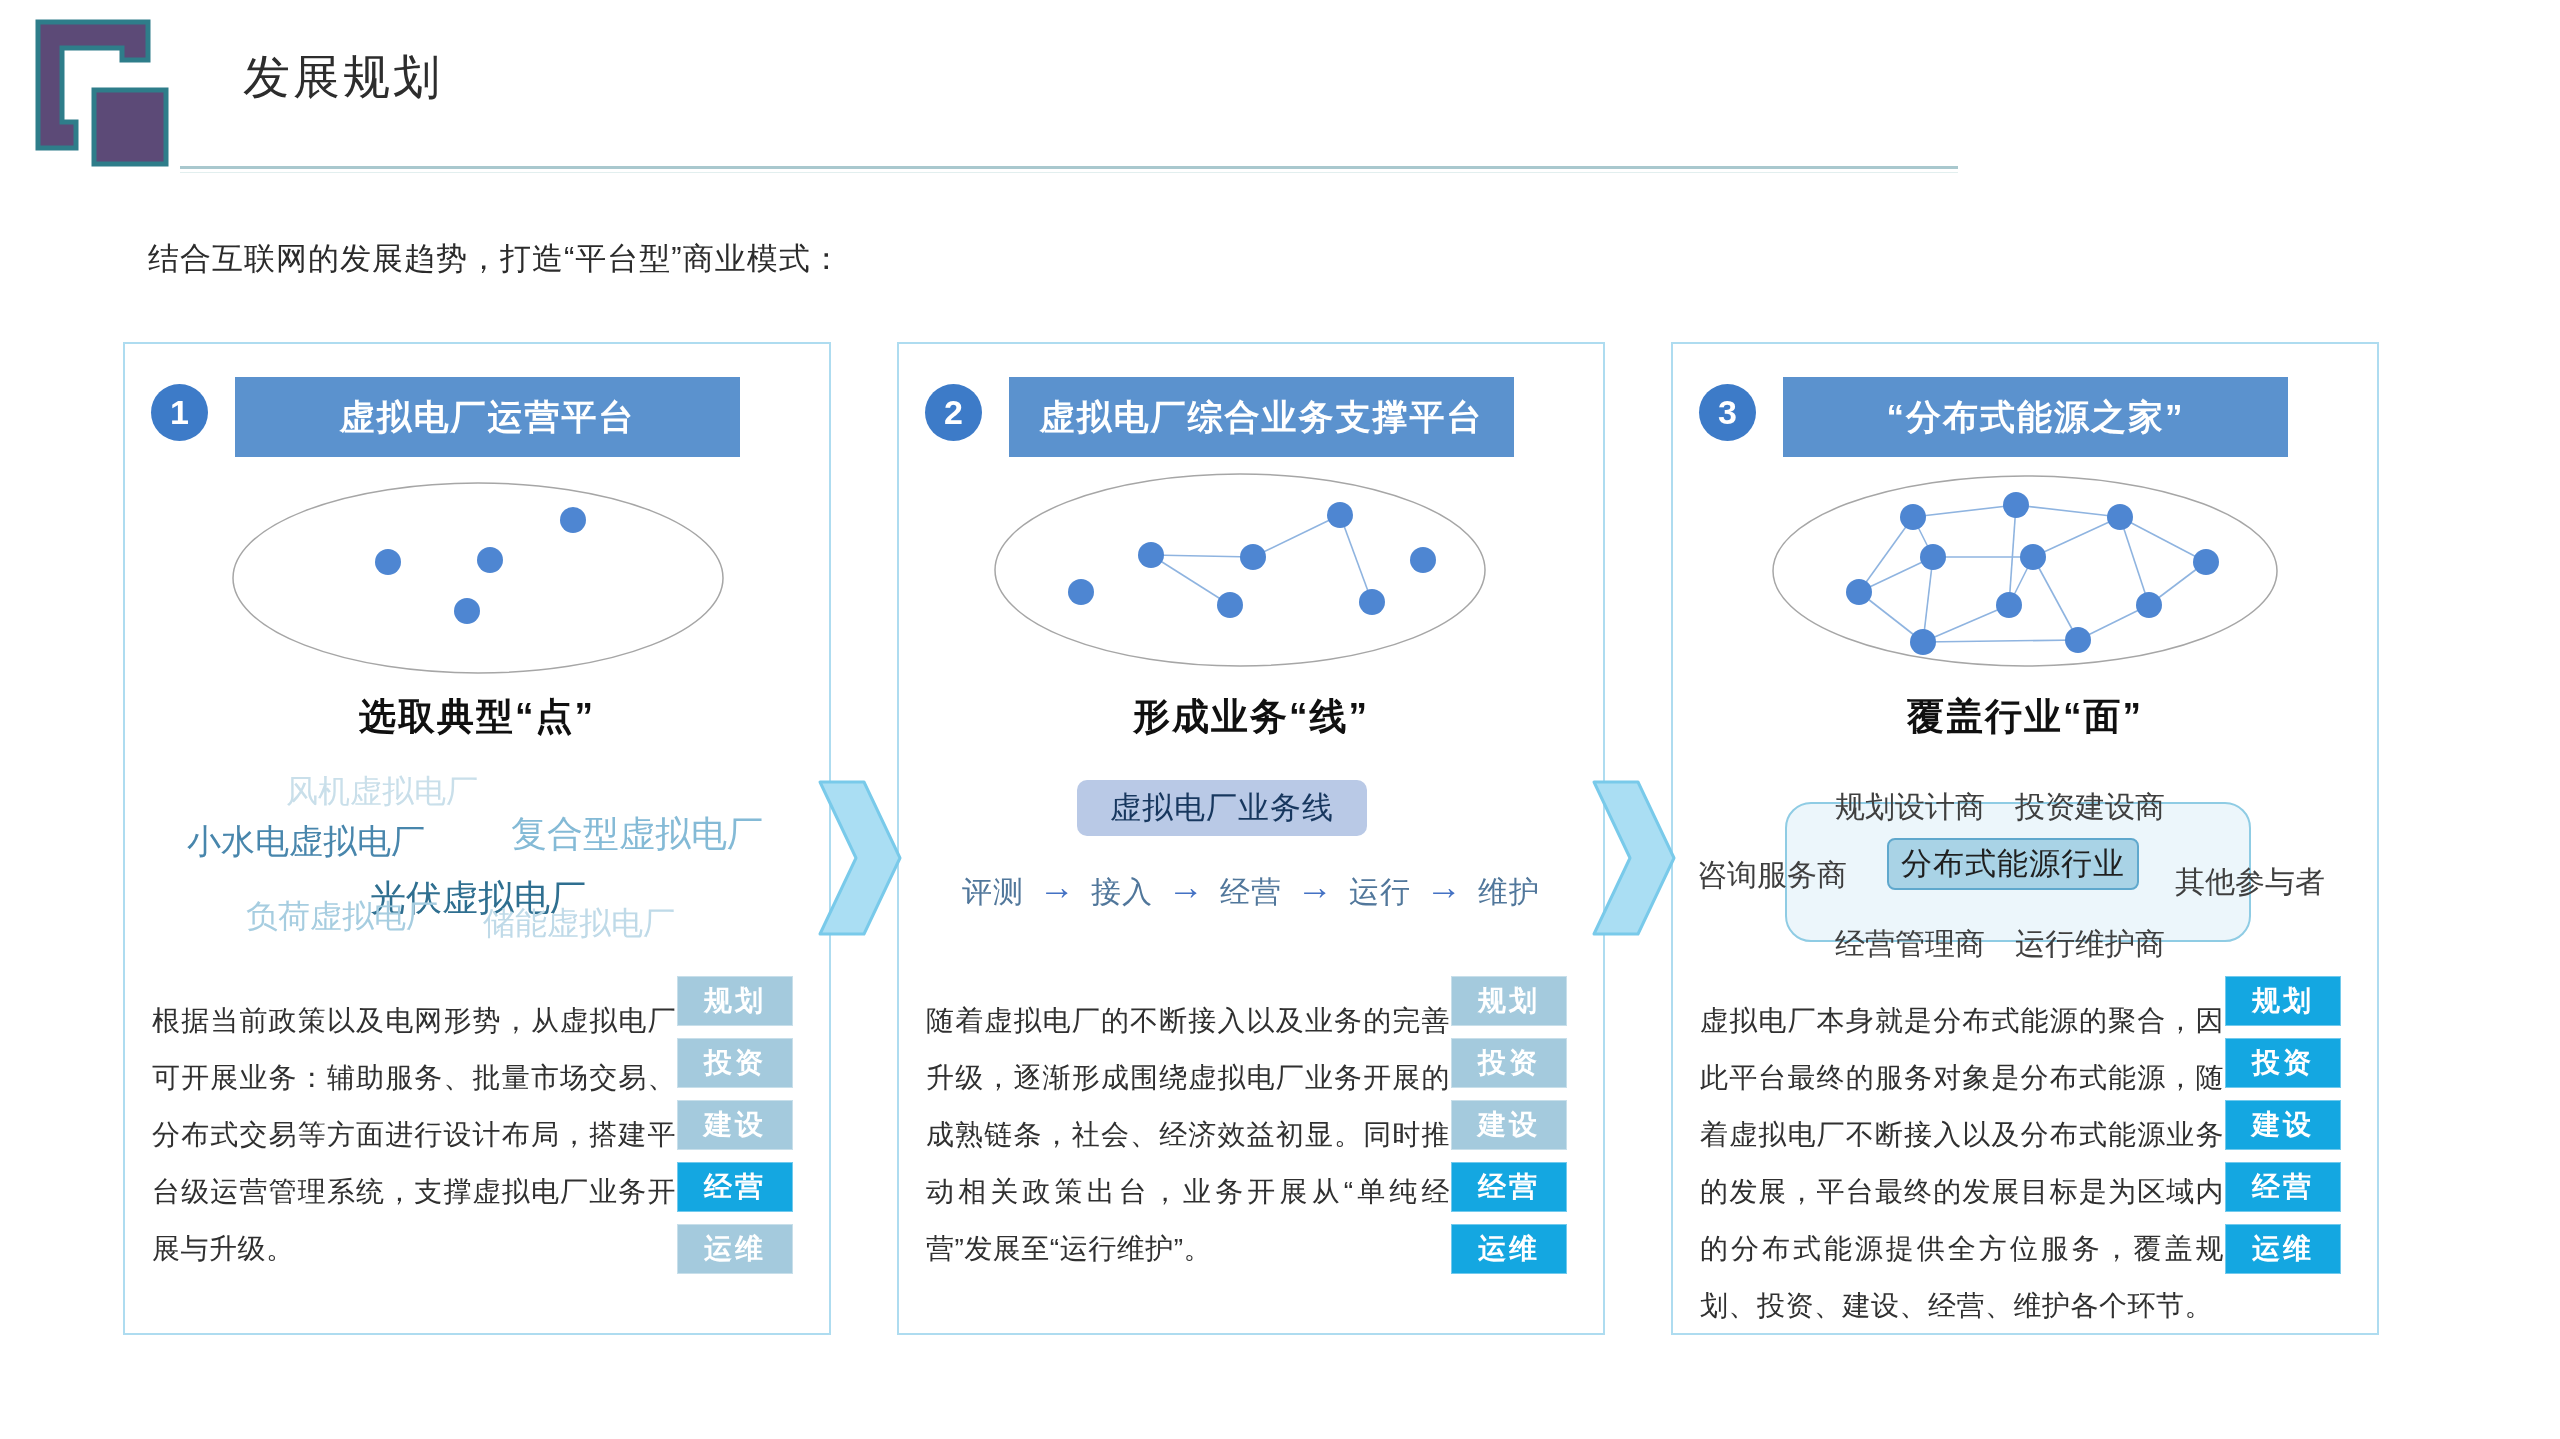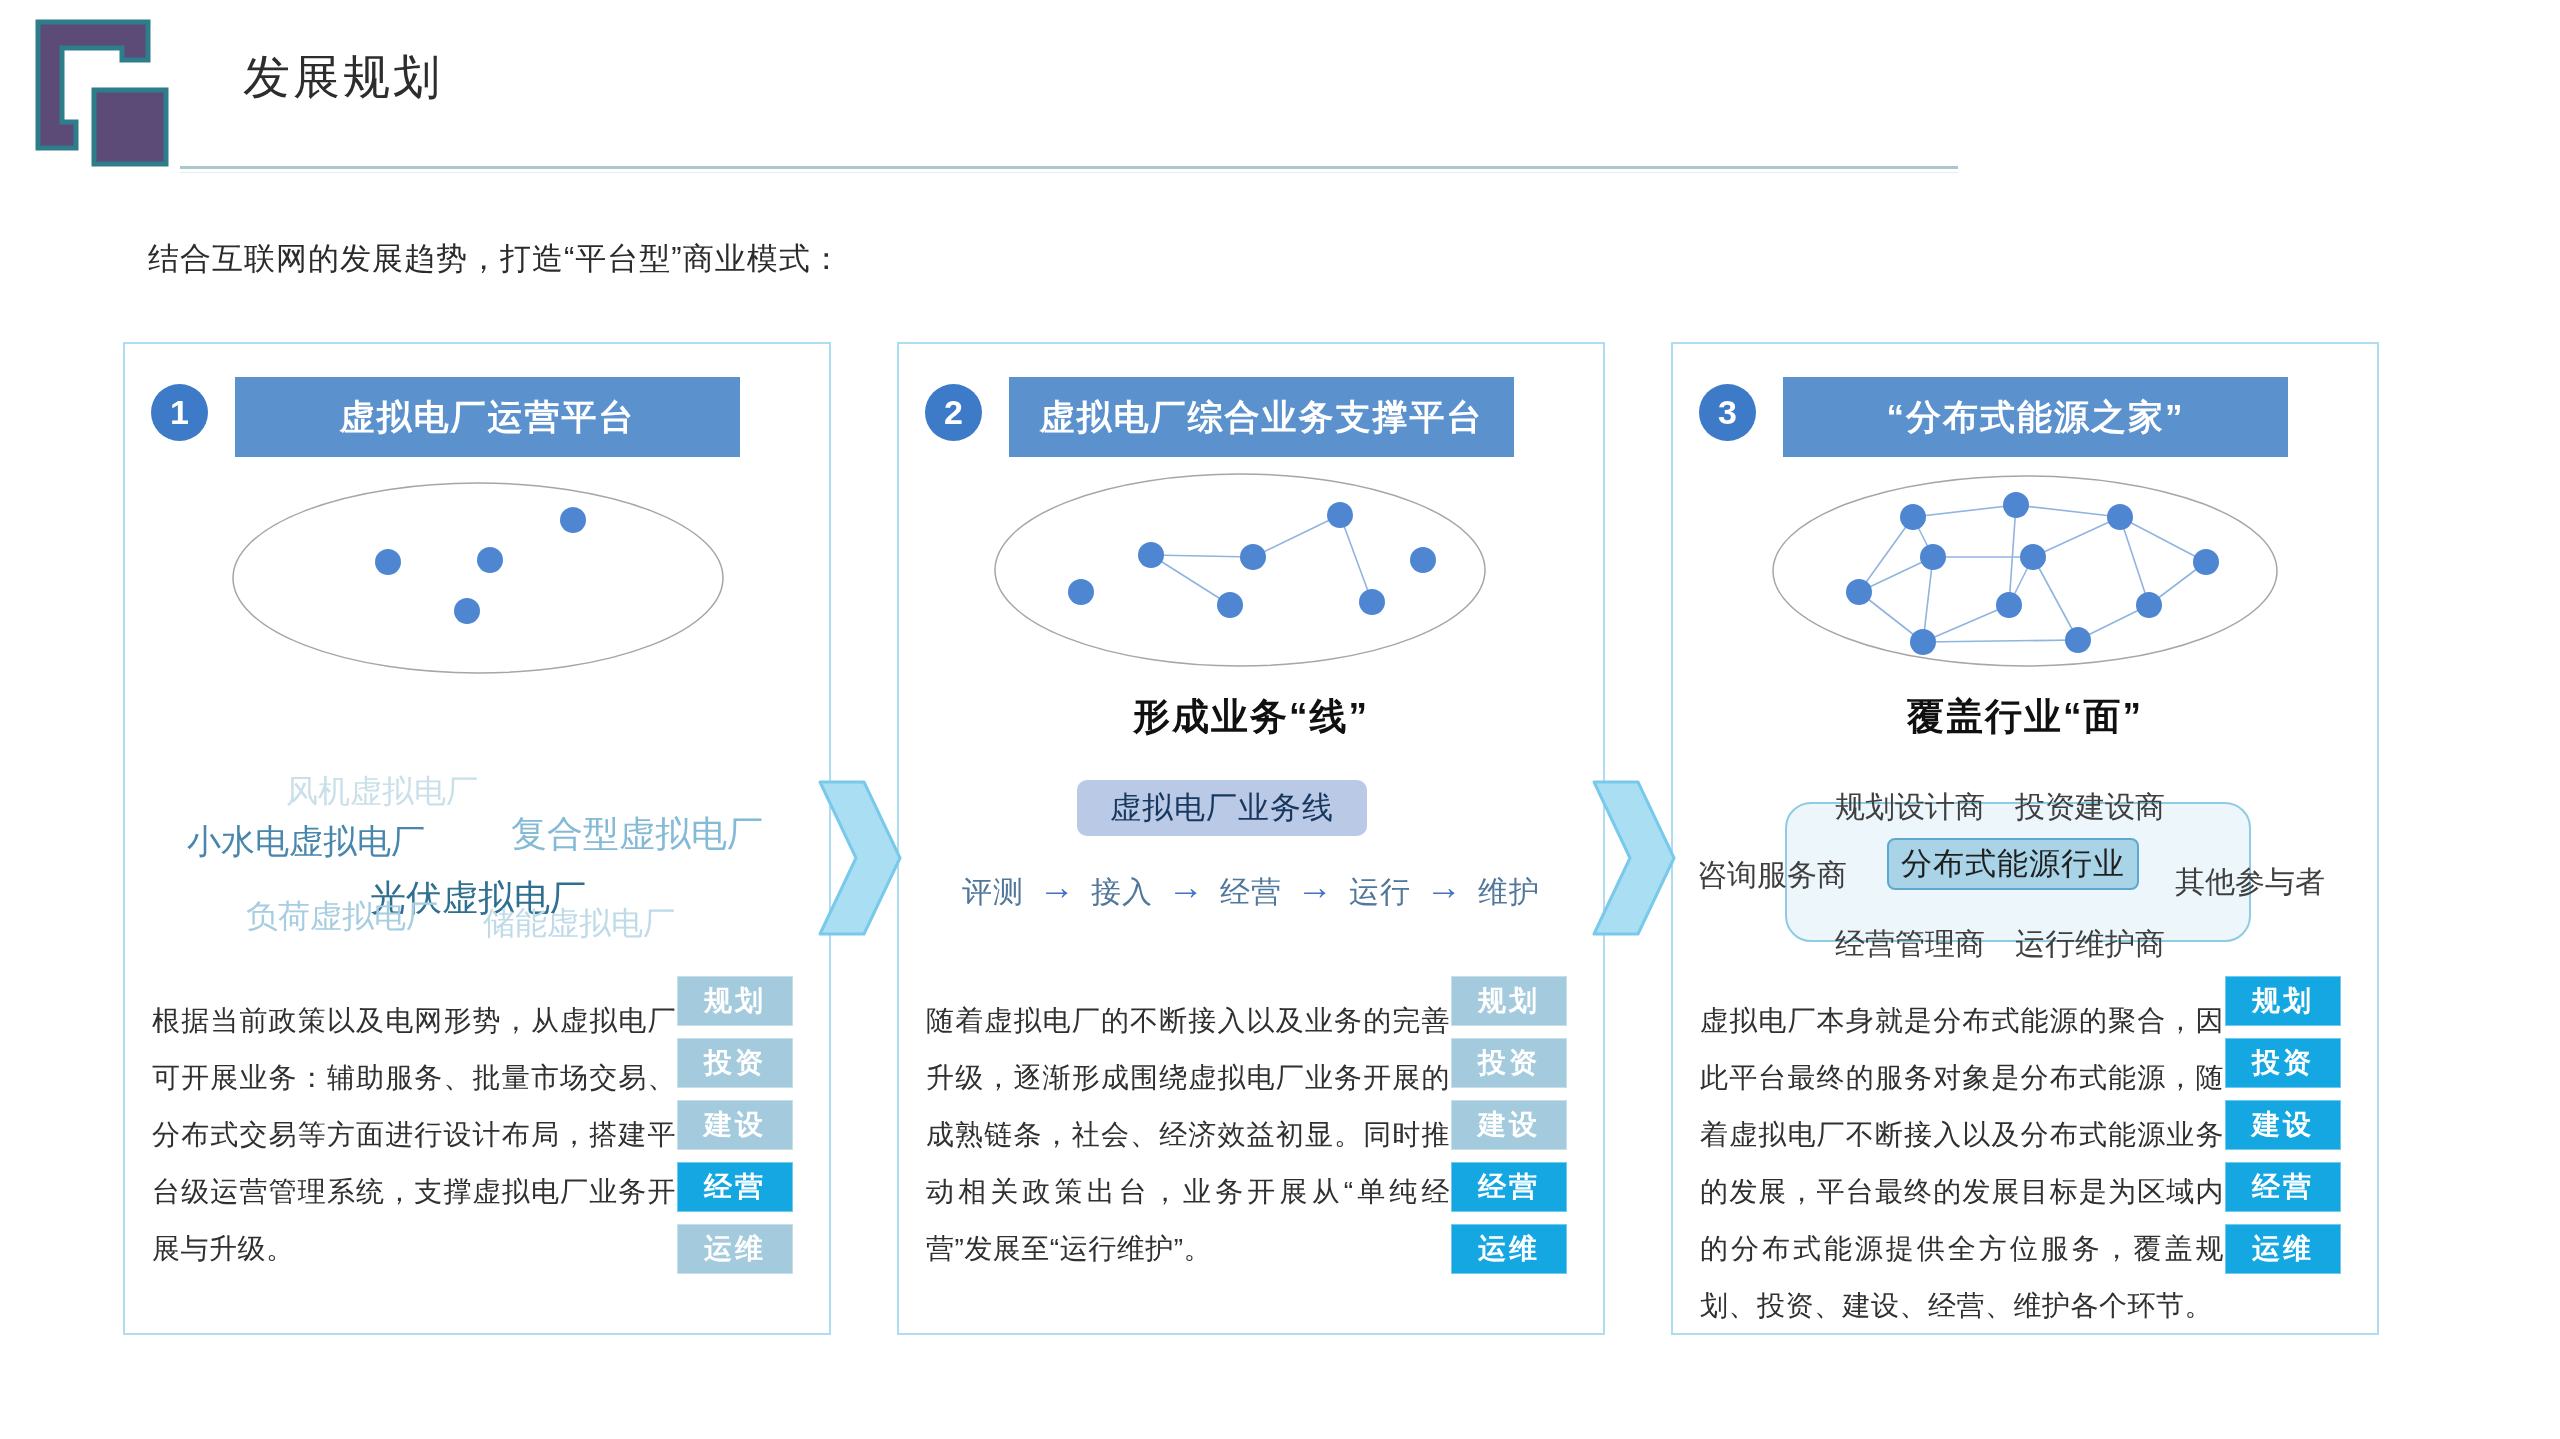--- a/index.html
+++ b/index.html
@@ -58,20 +58,21 @@
       <div class="panel" style="left: 123px;">
         <div class="badge">1</div>
         <div class="banner">虚拟电厂运营平台</div>
         <svg class="diagram" width="708" height="340">
           <ellipse cx="353" cy="134" rx="245" ry="95" fill="none" stroke="#A6A6A6" stroke-width="1.5"></ellipse>
           <circle cx="448" cy="76" r="13" fill="#4E86D2"></circle>
           <circle cx="263" cy="118" r="13" fill="#4E86D2"></circle>
           <circle cx="365" cy="116" r="13" fill="#4E86D2"></circle>
           <circle cx="342" cy="167" r="13" fill="#4E86D2"></circle>
         </svg>
+        <div class="caption">选取典型“点”</div>
         <div class="cloud-item" style="left: 257px; top: 448px; font-size: 32px; color: rgb(201, 223, 234);">风机虚拟电厂</div>
         <div class="cloud-item" style="left: 181px; top: 498px; font-size: 34px; color: rgb(72, 134, 172);">小水电虚拟电厂</div>
         <div class="cloud-item" style="left: 512px; top: 490px; font-size: 36px; color: rgb(132, 186, 214);">复合型虚拟电厂</div>
         <div class="cloud-item" style="left: 353px; top: 533px; font-size: 36px; color: rgb(47, 111, 144); margin-top: 21px;">光伏虚拟电厂</div>
         <div class="cloud-item" style="left: 217px; top: 573px; font-size: 32px; color: rgb(166, 205, 224);">负荷虚拟电厂</div>
         <div class="cloud-item" style="left: 454px; top: 580px; font-size: 32px; color: rgb(191, 218, 232);">储能虚拟电厂</div>
         <div class="body-text">根据当前政策以及电网形势，从虚拟电厂可开展业务：辅助服务、批量市场交易、分布式交易等方面进行设计布局，搭建平台级运营管理系统，支撑虚拟电厂业务开展与升级。</div>
         <div class="tags">
           <div class="tag">规划</div>
           <div class="tag">投资</div>

